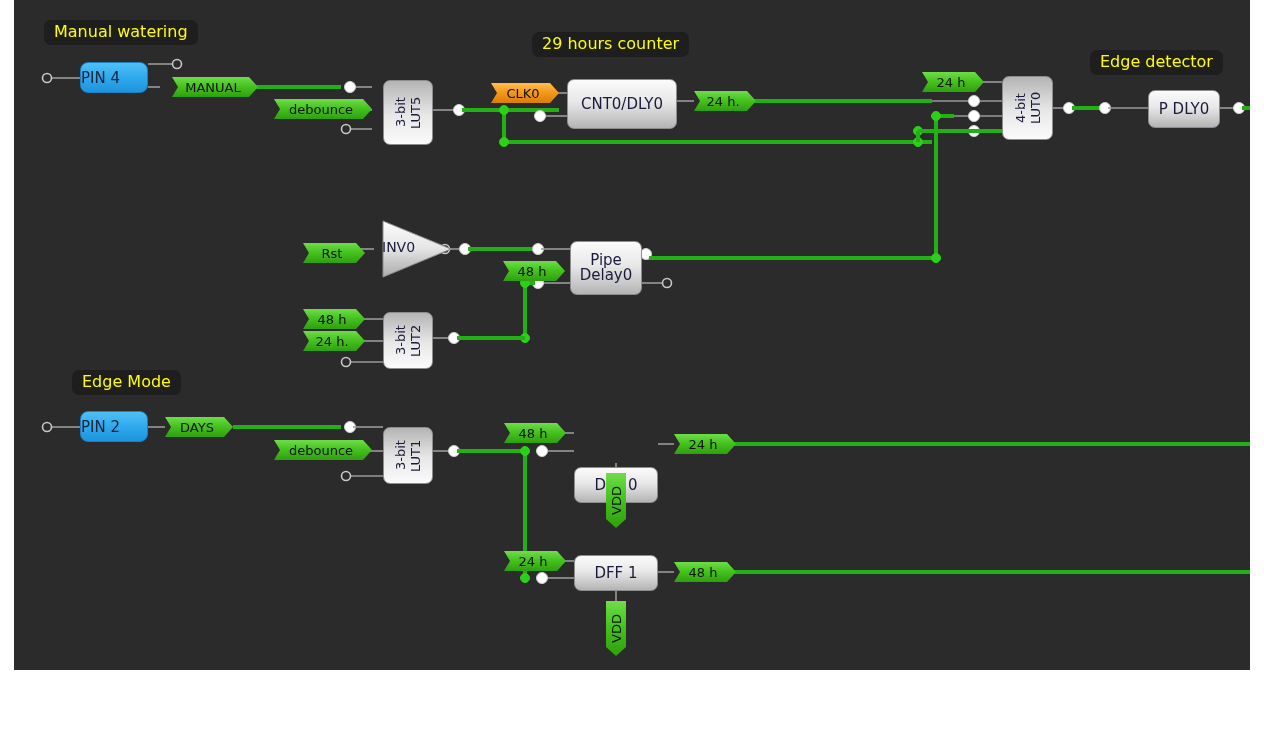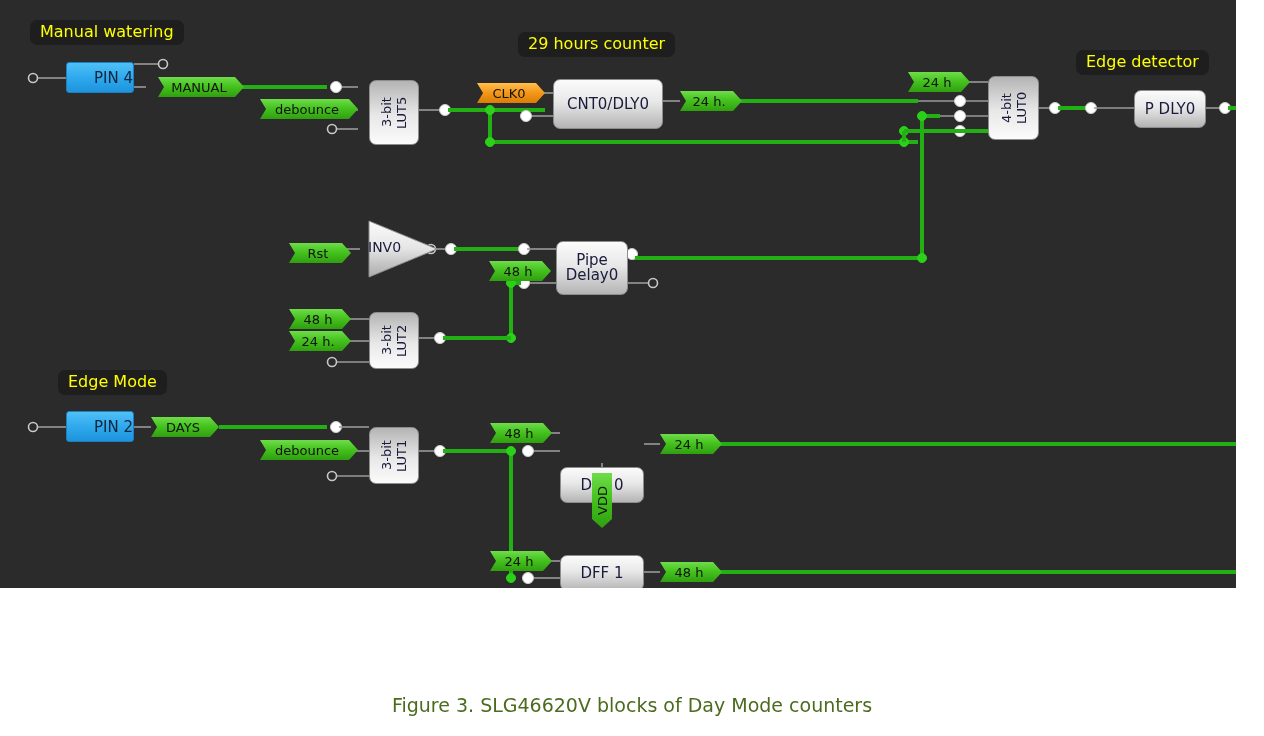--- a/index.html
+++ b/index.html
@@ -1,30 +1,30 @@
 <!DOCTYPE html>
 <html><head>
 <meta charset="utf-8">
 <style>
   html,body{margin:0;padding:0;background:#ffffff;}
   body{width:1264px;height:736px;font-family:"DejaVu Sans",sans-serif;overflow:hidden;}
   #page{position:relative;width:1264px;height:736px;background:#fff;}
-  #canvas{position:absolute;left:0;top:0;width:1236px;height:588px;background:#2b2b2b;overflow:hidden;}
+  #canvas{position:absolute;left:14px;top:0;width:1236px;height:670px;background:#2b2b2b;overflow:hidden;}
   #svg{position:absolute;left:0;top:0;width:1236px;height:688px;}
   .lbl{position:absolute;background:#1e1e1e;color:#ffff00;font-family:"DejaVu Sans",sans-serif;
        font-size:16px;padding:3px 10px 4px 10px;border-radius:7px;white-space:nowrap;line-height:18px;}
   .blk{position:absolute;box-sizing:border-box;border:1px solid #8d8d8d;border-radius:7px;
        background:linear-gradient(to bottom,#fbfbfb 0%,#e8e8e8 45%,#cfcfcf 72%,#b4b4b4 100%);
        color:#1a1a3c;font-family:"DejaVu Sans",sans-serif;display:flex;align-items:center;
        justify-content:center;text-align:center;font-size:15px;line-height:15px;}
   .blk.vert{writing-mode:vertical-rl;transform:rotate(180deg);font-size:13px;letter-spacing:0px;}
-  .pin{position:absolute;box-sizing:border-box;border:1px solid #1d7fc0;border-radius:3px;
+  .pin{position:absolute;box-sizing:border-box;border:1px solid #1d7fc0;border-radius:8px;
        background:linear-gradient(to bottom,#4fc0f6 0%,#2fa9ee 50%,#1d94dd 100%);
        color:#10243a;font-family:"DejaVu Sans",sans-serif;font-size:15px;display:flex;
-       align-items:center;justify-content:flex-end;}
+       align-items:center;justify-content:flex-start;}
   .tag{position:absolute;height:20px;font-family:"DejaVu Sans",sans-serif;font-size:13px;
        color:#111;display:flex;align-items:center;justify-content:center;padding-left:7px;padding-right:11px;
        background:linear-gradient(to bottom,#6fdc4a 0%,#46c41f 45%,#2f9f10 100%);
        clip-path:polygon(0 0,calc(100% - 9px) 0,100% 50%,calc(100% - 9px) 100%,0 100%,6px 50%);
        box-sizing:border-box;white-space:nowrap;}
   .tag.clk{background:linear-gradient(to bottom,#ffc04d 0%,#f59a1b 45%,#d97d05 100%);}
   .tag.vdd{width:20px;padding:0;font-size:13px;
        clip-path:polygon(0 0,100% 0,100% calc(100% - 9px),50% 100%,0 calc(100% - 9px));}
   .tag.vdd span{writing-mode:vertical-rl;transform:rotate(180deg);display:block;}
   .caption{position:absolute;left:0;top:694px;width:1264px;text-align:center;color:#4c6b1f;
@@ -289,14 +289,13 @@
 
     <div class="tag vdd" style="left:592px;top:473px;height:55px;">
       <span>VDD</span>
       </div>
     <div class="tag vdd" style="left:592px;top:601px;height:55px;">
       <span>VDD</span>
       </div>
 
   </div>
 
-  <div class="caption">Figure 3. SLG46620V blocks of Day Mode counters</div>
 </div>
 
 </body></html>

